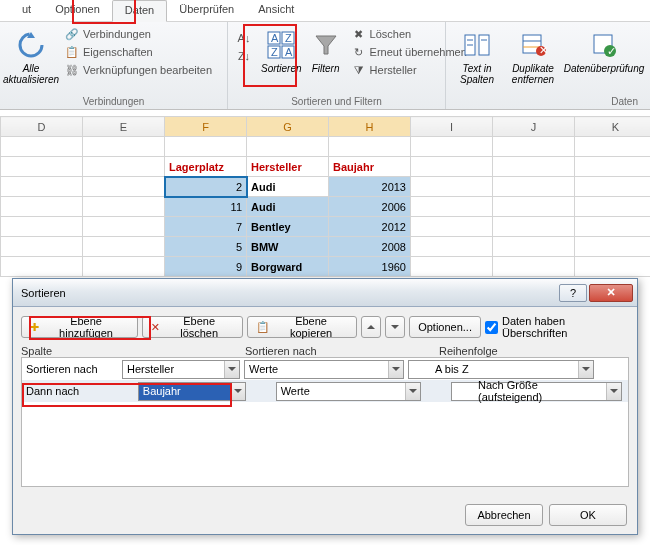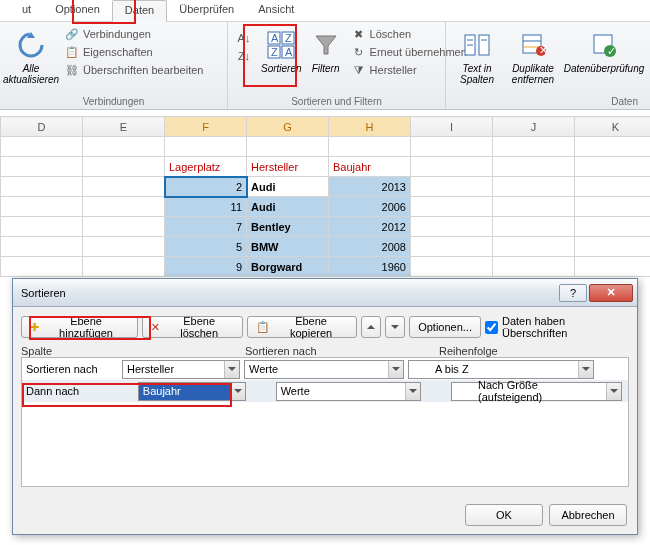--- a/index.html
+++ b/index.html
@@ -25,21 +25,21 @@
   
   .hl { position: absolute; border: 2px solid #e01b1b; pointer-events: none; z-index: 50; }
 
   
   .sheet-wrap { position: relative; padding-top: 6px; }
   table.grid { border-collapse: collapse; width: 100%; table-layout: fixed; }
   .grid th, .grid td { border: 1px solid #d4d4d4; height: 20px; padding: 0 4px; font-size: 11px; }
   .grid thead th { background: linear-gradient(#f7f7f7,#ececec); color: #555; font-weight: normal; text-align: center; }
   .grid thead th.sel { background: #f8e2b1; color: #b46900; }
   .grid tbody td { background: #fff; }
-  .hdr { color: #c00000; font-weight: normal; background: #fff; margin-top: 36px; }
+  .hdr { color: #c00000; font-weight: bold; background: #fff; margin-top: 36px; }
   .sel-cell { background: #b8d4ea !important; }
   .sel-hdr { background: #b8d4ea !important; font-weight: bold; }
   .sel-white { background: #fff !important; font-weight: bold; }
   .sel-frame { outline: 2px solid #1a6fb0; outline-offset: -1px; }
   .num { text-align: right; }
 
   
   .dialog { position: absolute; left: 12px; top: 278px; width: 626px; height: 257px; border: 1px solid #6b89a8; background: #f0f0f0; box-shadow: 2px 2px 8px rgba(0,0,0,0.3); z-index: 30; }
   .titlebar { display:flex; align-items:center; justify-content:space-between; height: 28px; background: linear-gradient(#fcfcfd,#e3e9ef 45%,#d2dbe4); border-bottom: 1px solid #9aaabf; padding: 0 4px 0 8px; font-size: 12px; }
   .titlebtns { display:flex; gap:2px; }
@@ -99,21 +99,21 @@
         <div class="mini">
             <span class="mini-icon">🔗</span>
             <span>Verbindungen</span>
           </div>
         <div class="mini">
             <span class="mini-icon">📋</span>
             <span>Eigenschaften</span>
           </div>
         <div class="mini">
             <span class="mini-icon">⛓</span>
-            <span>Überschriften bearbeiten</span>
+            <span>Verknüpfungen bearbeiten</span>
           </div>
       </div>
     </div>
     <div class="group-label">Verbindungen</div>
   </div>
 
   <div class="group" style="width:218px">
     <div class="group-body">
       <div style="display:flex;flex-direction:column;gap:2px;padding-top:6px">
         <div class="mini">
@@ -385,16 +385,16 @@
         <div class="combo c4">
             <span>Nach Größe (aufsteigend)</span>
             <div class="arrow">
               <span class="tri-down"></span>
             </div>
           </div>
       </div>
     </div>
   </div>
   <div class="dlg-footer">
+    <button class="ftr-btn">Abbrechen</button>
     <button class="ftr-btn">OK</button>
-    <button class="ftr-btn">Abbrechen</button>
   </div>
 </div>
 
 </body></html>

